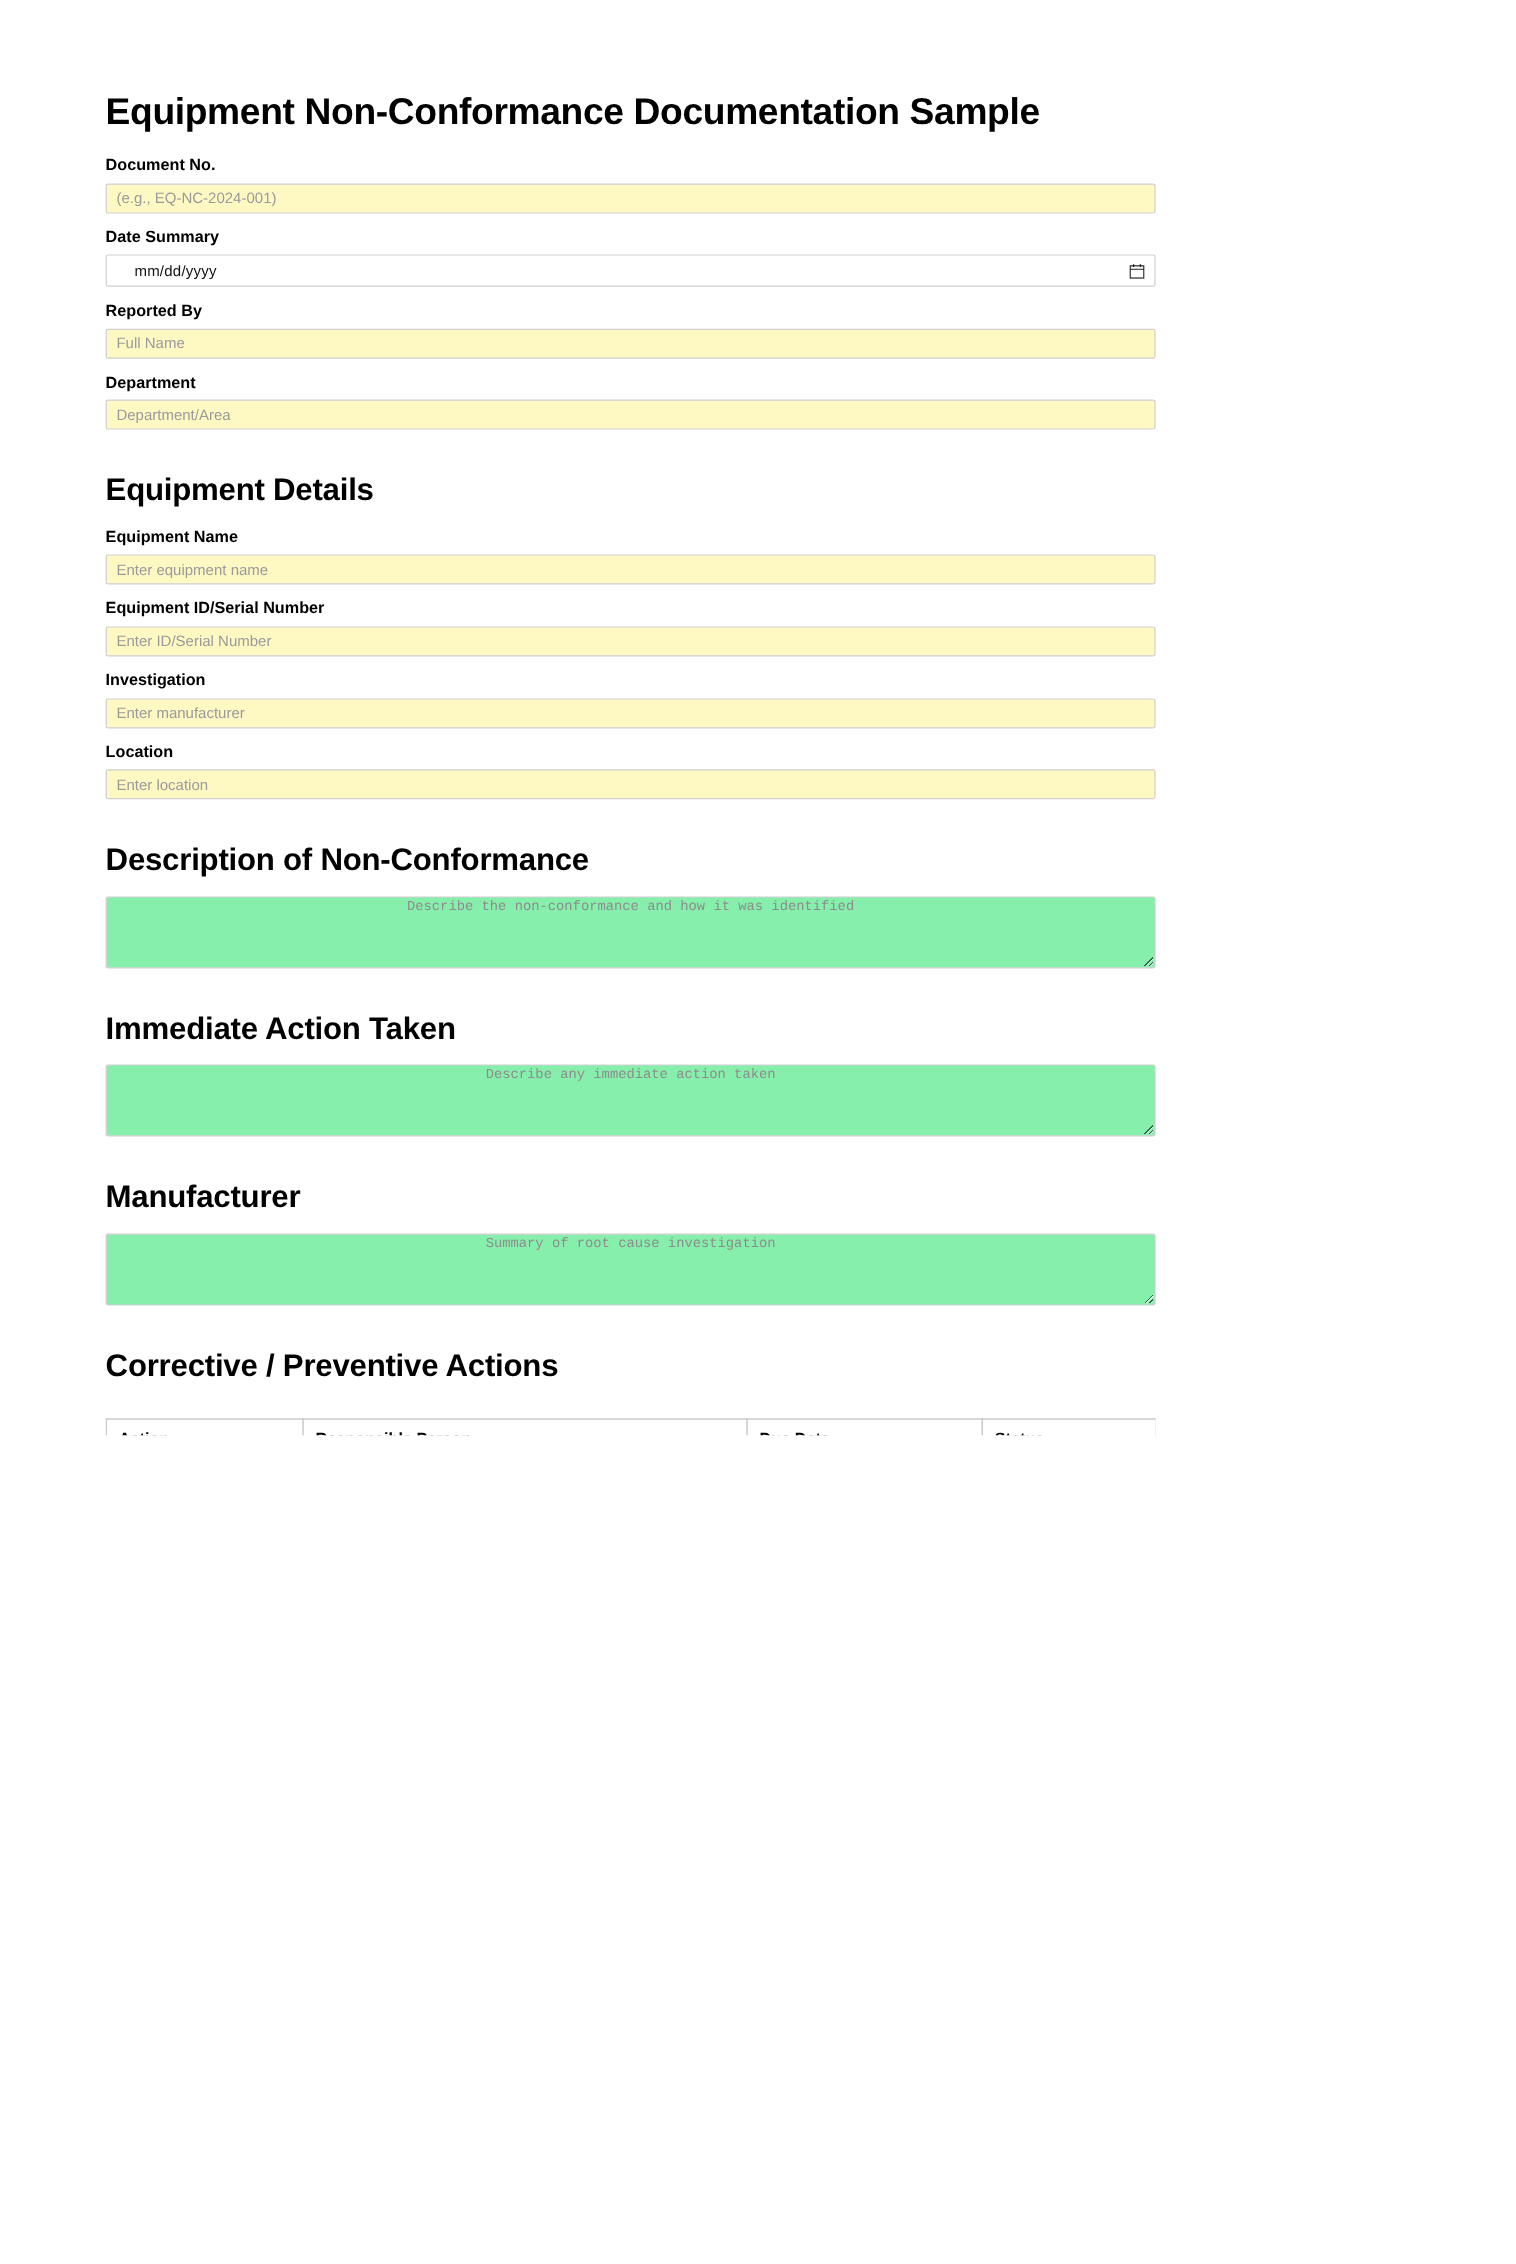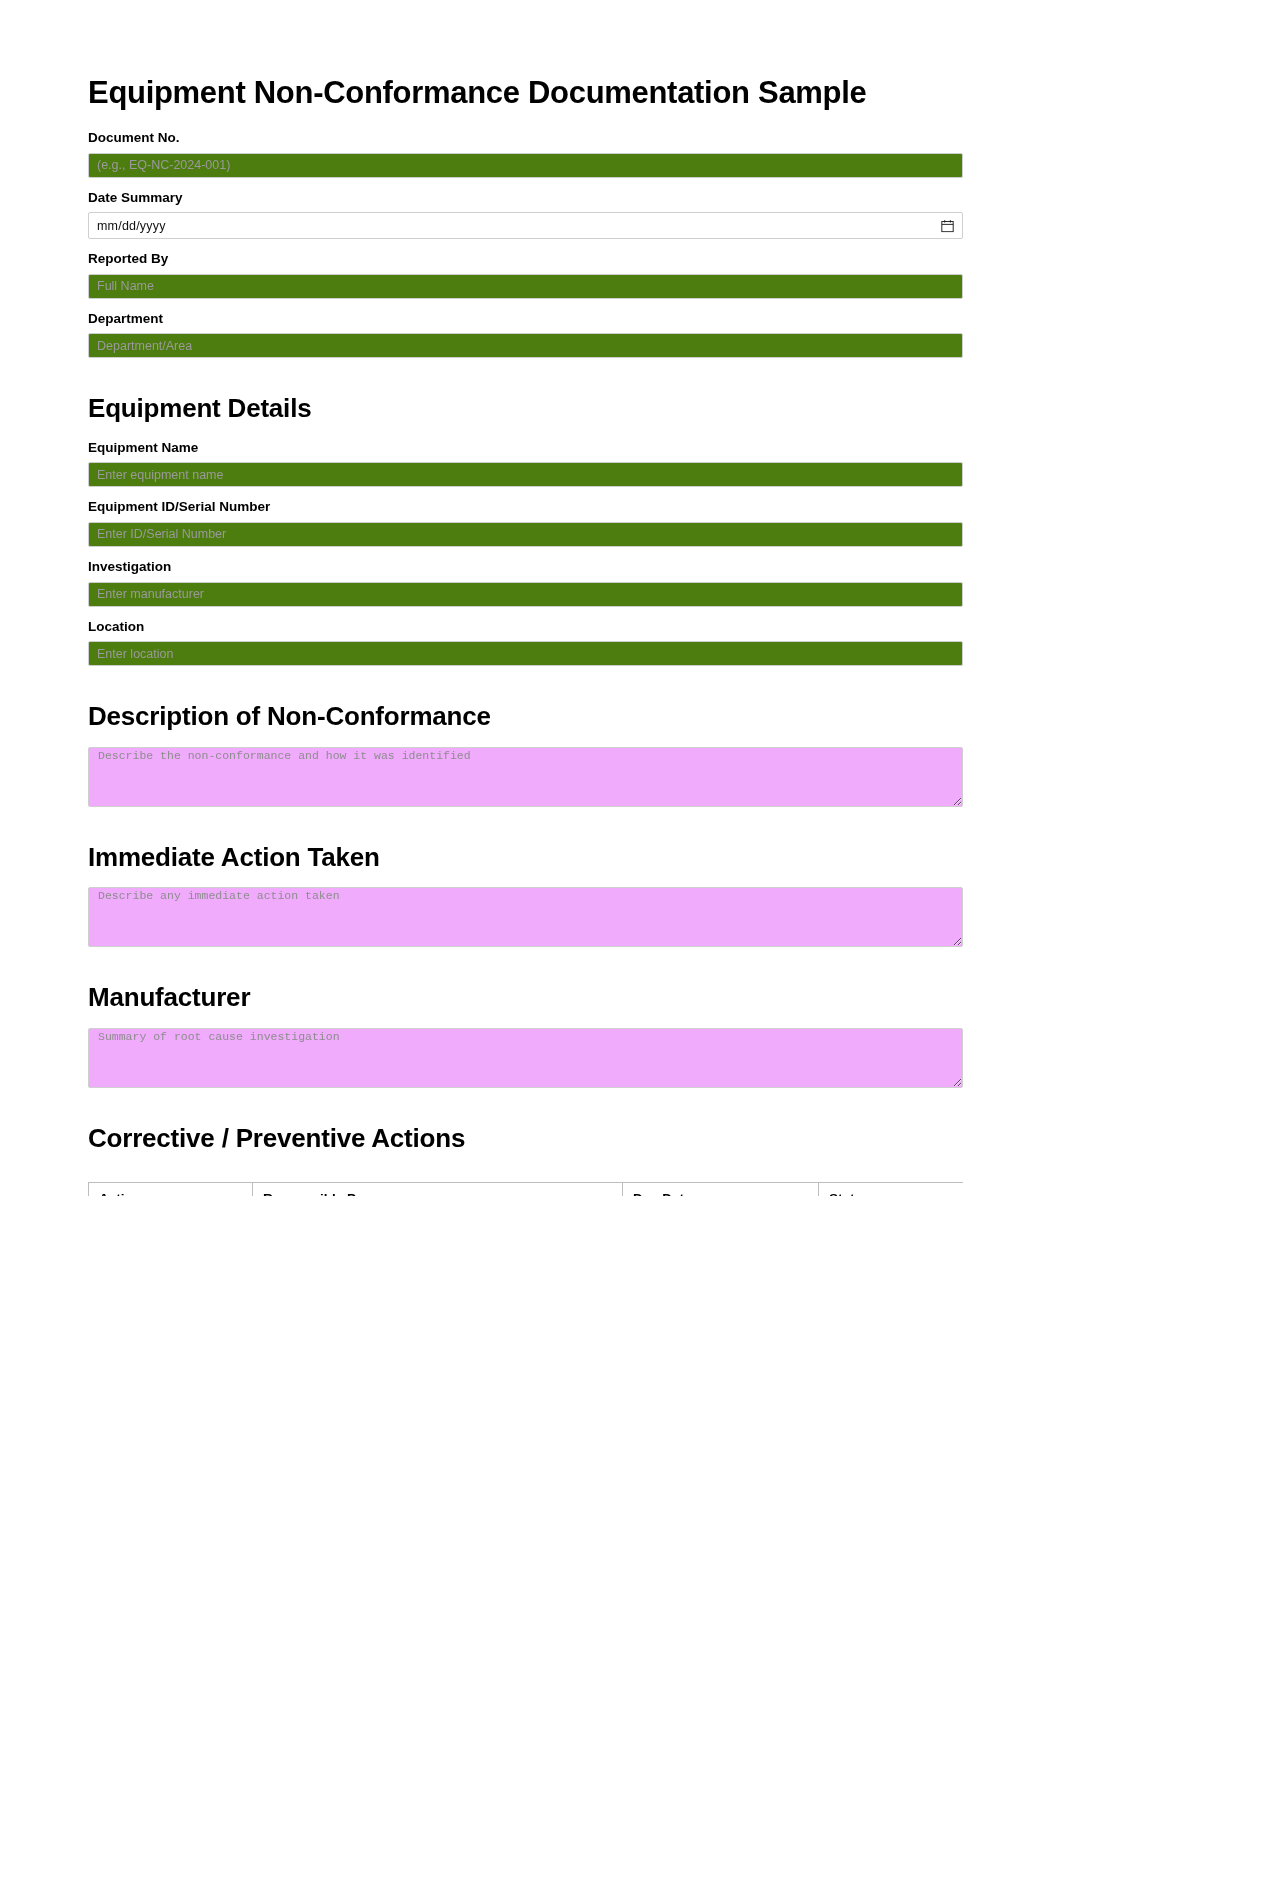--- a/index.html
+++ b/index.html
@@ -37,21 +37,21 @@
     color: #000;
   }
   .field-block {
     margin-bottom: 11px;
   }
   .text-input {
     display: block;
     width: 875px;
     height: 25px;
     border: 1px solid #cfcfcf;
-    background: #4d7c0f;
+    background: #fef9c3;
     font-family: "Liberation Sans", sans-serif;
     font-size: 12.5px;
     color: #222;
     padding: 2px 8px;
     border-radius: 2px;
     outline: none;
   }
   .text-input::placeholder {
     color: #9a9a9a;
     opacity: 1;
@@ -68,21 +68,21 @@
     background: #ffffff;
     font-family: "Liberation Sans", sans-serif;
     font-size: 13px;
     color: #111;
     padding: 2px 8px;
     border-radius: 2px;
     outline: none;
   }
   .date-text {
     position: absolute;
-    left: 9px;
+    left: 24px;
     top: 50%;
     transform: translateY(-50%);
     font-size: 12.5px;
     color: #111;
     letter-spacing: 0.2px;
     pointer-events: none;
     font-family: "Liberation Sans", sans-serif;
   }
   .cal-icon {
     position: absolute;
@@ -99,29 +99,30 @@
     margin: 34px 0 14px 0;
     line-height: 1.25;
     letter-spacing: -0.2px;
     color: #000;
   }
   .area-input {
     display: block;
     width: 875px;
     height: 60px;
     border: 1px solid #cfcfcf;
-    background: #f0abfc;
+    background: #86efac;
     font-family: "Liberation Mono", monospace;
     font-size: 11.5px;
     color: #555;
     padding: 0 9px;
     border-radius: 2px;
     resize: vertical;
     outline: none;
     line-height: 1.4;
+    text-align: center;
   }
   .area-input::placeholder {
     color: #8d8d8d;
     opacity: 1;
   }
   table.cap-table {
     width: 875px;
     border-collapse: collapse;
     margin-top: 14px;
     table-layout: fixed;

